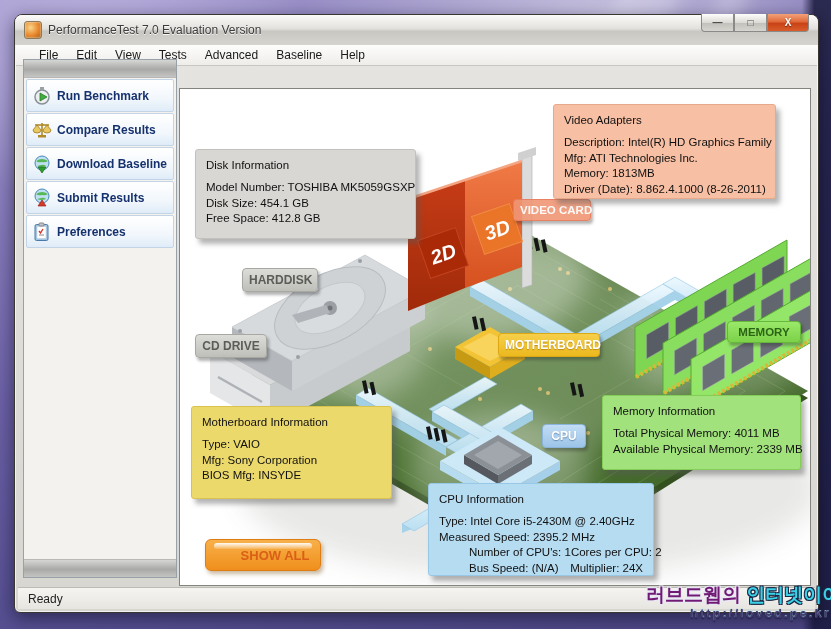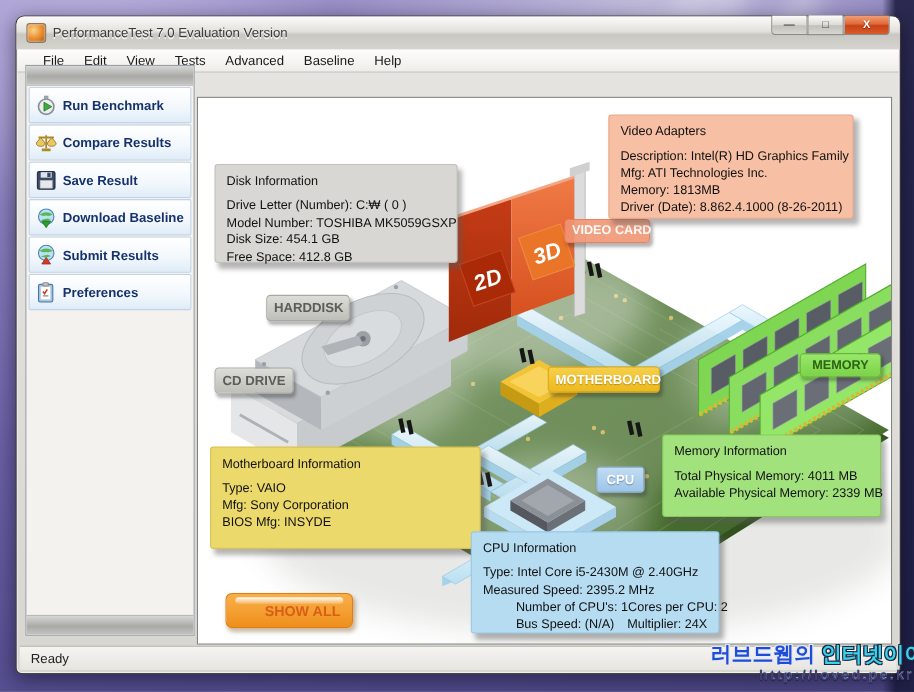--- a/index.html
+++ b/index.html
@@ -63,21 +63,21 @@
   .content svg{position:absolute;left:0;top:0;}
   
   .ibox{position:absolute;border-radius:3px;padding:9px 10px;box-sizing:border-box;
     box-shadow:4px 5px 5px rgba(90,90,90,.45);font-size:11.5px;color:#111;z-index:6;}
   .ibox .t{margin-bottom:9px;white-space:nowrap;}
   .ibox .l{line-height:15.5px;white-space:nowrap;}
   .ibox .row{display:flex;line-height:15.5px;white-space:nowrap;padding-left:30px;}
   .ibox .row span:first-child{width:127px;}
   .box-disk{left:15px;top:60px;width:221px;height:90px;background:#d8d7d3;border:1px solid #c2c1bc;}
   .box-video{left:373px;top:15px;width:223px;height:95px;background:#f7bfa3;border:1px solid #e8a98b;}
-  .box-mobo{left:11px;top:317px;width:246px;height:93px;background:#ecd96b;border:1px solid #d9c34e;}
+  .box-mobo{left:11px;top:317px;width:201px;height:93px;background:#ecd96b;border:1px solid #d9c34e;}
   .box-mem{left:422px;top:306px;width:199px;height:75px;background:#a2e27c;border:1px solid #84ce58;}
   .box-cpu{left:248px;top:394px;width:226px;height:93px;background:#b6dcf2;border:1px solid #99c8e6;}
   
   .dlabel{position:absolute;z-index:5;font-size:12px;font-weight:bold;text-align:center;
     border-radius:4px;padding:4px 6px;box-shadow:2px 3px 3px rgba(40,40,40,.35);white-space:nowrap;}
   .lb-gray{background:linear-gradient(#dcdcd8,#bfbfba);color:#5c5c58;border:1px solid #a8a8a2;}
   .lb-hdd{left:62px;top:179px;width:62px;}
   .lb-cd{left:15px;top:245px;width:58px;}
   .lb-vc{left:333px;top:110px;width:64px;background:rgba(239,150,116,.9);color:rgba(255,255,255,.95);border:1px solid rgba(230,120,90,.8);font-size:11.5px;}
   .lb-mobo{left:318px;top:244px;width:88px;background:linear-gradient(#f6cf4a,#ecb91e);color:#fff;border:1px solid #dca814;text-shadow:0 1px 1px rgba(120,80,0,.45);}
@@ -88,21 +88,21 @@
     color:#d95f16;font-size:13px;font-weight:bold;display:flex;align-items:center;justify-content:center;
     box-shadow:2px 3px 4px rgba(120,80,20,.4);cursor:pointer;position:absolute;padding-left:24px;}
   .showall::before{content:"";position:absolute;left:8px;right:8px;top:3px;height:6px;border-radius:4px;
     background:linear-gradient(rgba(255,255,255,.95),rgba(255,255,255,.15));}
   
   .statusbar{position:absolute;left:3px;right:3px;bottom:3px;height:22px;
     background:linear-gradient(#f5f4f1,#e7e5e0);border-top:1px solid #bdbbb6;
     display:flex;align-items:center;font-size:12px;color:#222;padding-left:10px;box-sizing:border-box;}
   
   .wm{position:absolute;left:646px;top:582px;z-index:20;font-weight:bold;font-size:19px;white-space:nowrap;letter-spacing:0px;}
-  .wm .p1{color:#1d4ed8;text-shadow:-1px -1px 0 #e8e8f4,1px -1px 0 #e8e8f4,-1px 1px 0 #e8e8f4,1px 1px 0 #e8e8f4;text-align:right;}
+  .wm .p1{color:#701a75;text-shadow:-1px -1px 0 #e8e8f4,1px -1px 0 #e8e8f4,-1px 1px 0 #e8e8f4,1px 1px 0 #e8e8f4;text-align:right;}
   .wm .p2{color:#3bd2e8;text-shadow:-1px -1px 0 #1b2744,1px -1px 0 #1b2744,-1px 1px 0 #1b2744,1px 1px 0 #1b2744;}
   .wm-url{position:absolute;left:690px;top:606px;z-index:20;font-weight:bold;font-size:13px;
     letter-spacing:2px;color:#433d6e;text-shadow:0 -1px 0 rgba(170,225,245,.65),0 1px 1px rgba(20,20,50,.6);}
 </style>
 </head>
 <body>
 
 <div class="streak" style="left:600px;top:-30px;width:60px;height:160px;"></div>
 <div class="streak" style="left:700px;top:-20px;width:30px;height:140px;"></div>
 
@@ -144,31 +144,20 @@
       <span class="ic">
         <svg width="20" height="20">
             <line x1="10" y1="3" x2="10" y2="15" stroke="#b08a28" stroke-width="1.6"></line>
             <line x1="3" y1="5" x2="17" y2="5" stroke="#b08a28" stroke-width="1.6"></line>
             <path d="M1 10 L5 5 L9 10 A4 3 0 0 1 1 10" fill="#e8c860" stroke="#a07820" stroke-width="0.8"></path>
             <path d="M11 10 L15 5 L19 10 A4 3 0 0 1 11 10" fill="#e8c860" stroke="#a07820" stroke-width="0.8"></path>
             <rect x="6" y="15" width="8" height="2.5" fill="#b08a28"></rect>
           </svg>
       </span>
       <span class="lbl">Compare Results</span>
-    </div>
-    <div class="sb-btn">
-      <span class="ic">
-        <svg width="20" height="20">
-            <rect x="2" y="2" width="16" height="16" rx="1.5" fill="#3a4a62" stroke="#222f44"></rect>
-            <rect x="5" y="2.5" width="10" height="5" fill="#dfe4ea"></rect>
-            <rect x="11" y="3" width="3" height="4" fill="#3a4a62"></rect>
-            <rect x="4.5" y="10" width="11" height="7" fill="#e8e8ea" stroke="#b8bcc4" stroke-width="0.6"></rect>
-          </svg>
-      </span>
-      <span class="lbl">Save Result</span>
     </div>
     <div class="sb-btn">
       <span class="ic">
         <svg width="20" height="20">
             <circle cx="10" cy="9" r="7" fill="#bfe0f2" stroke="#4a88b8"></circle>
             <path d="M4 7 Q10 3 16 7 Q13 9 10 8 Q6 9 4 7" fill="#58b858"></path>
             <path d="M5 12 Q9 14 14 12 Q12 10 9 11 Z" fill="#58b858"></path>
             <polygon points="10,19 6,13 14,13" fill="#2e9e2e" stroke="#1c6e1c" stroke-width="0.7"></polygon>
           </svg>
       </span>
@@ -413,21 +402,20 @@
 
       <div class="dlabel lb-gray lb-hdd">HARDDISK</div>
       <div class="dlabel lb-gray lb-cd">CD DRIVE</div>
       <div class="dlabel lb-vc">VIDEO CARD</div>
       <div class="dlabel lb-mobo">MOTHERBOARD</div>
       <div class="dlabel lb-cpu">CPU</div>
       <div class="dlabel lb-mem">MEMORY</div>
 
       <div class="ibox box-disk">
         <div class="t">Disk Information</div>
-        <div class="l">Drive Letter (Number): C:₩ ( 0 )</div>
         <div class="l">Model Number: TOSHIBA MK5059GSXP</div>
         <div class="l">Disk Size: 454.1 GB</div>
         <div class="l">Free Space: 412.8 GB</div>
       </div>
 
       <div class="ibox box-video">
         <div class="t">Video Adapters</div>
         <div class="l">Description: Intel(R) HD Graphics Family</div>
         <div class="l">Mfg: ATI Technologies Inc.</div>
         <div class="l">Memory: 1813MB</div>

